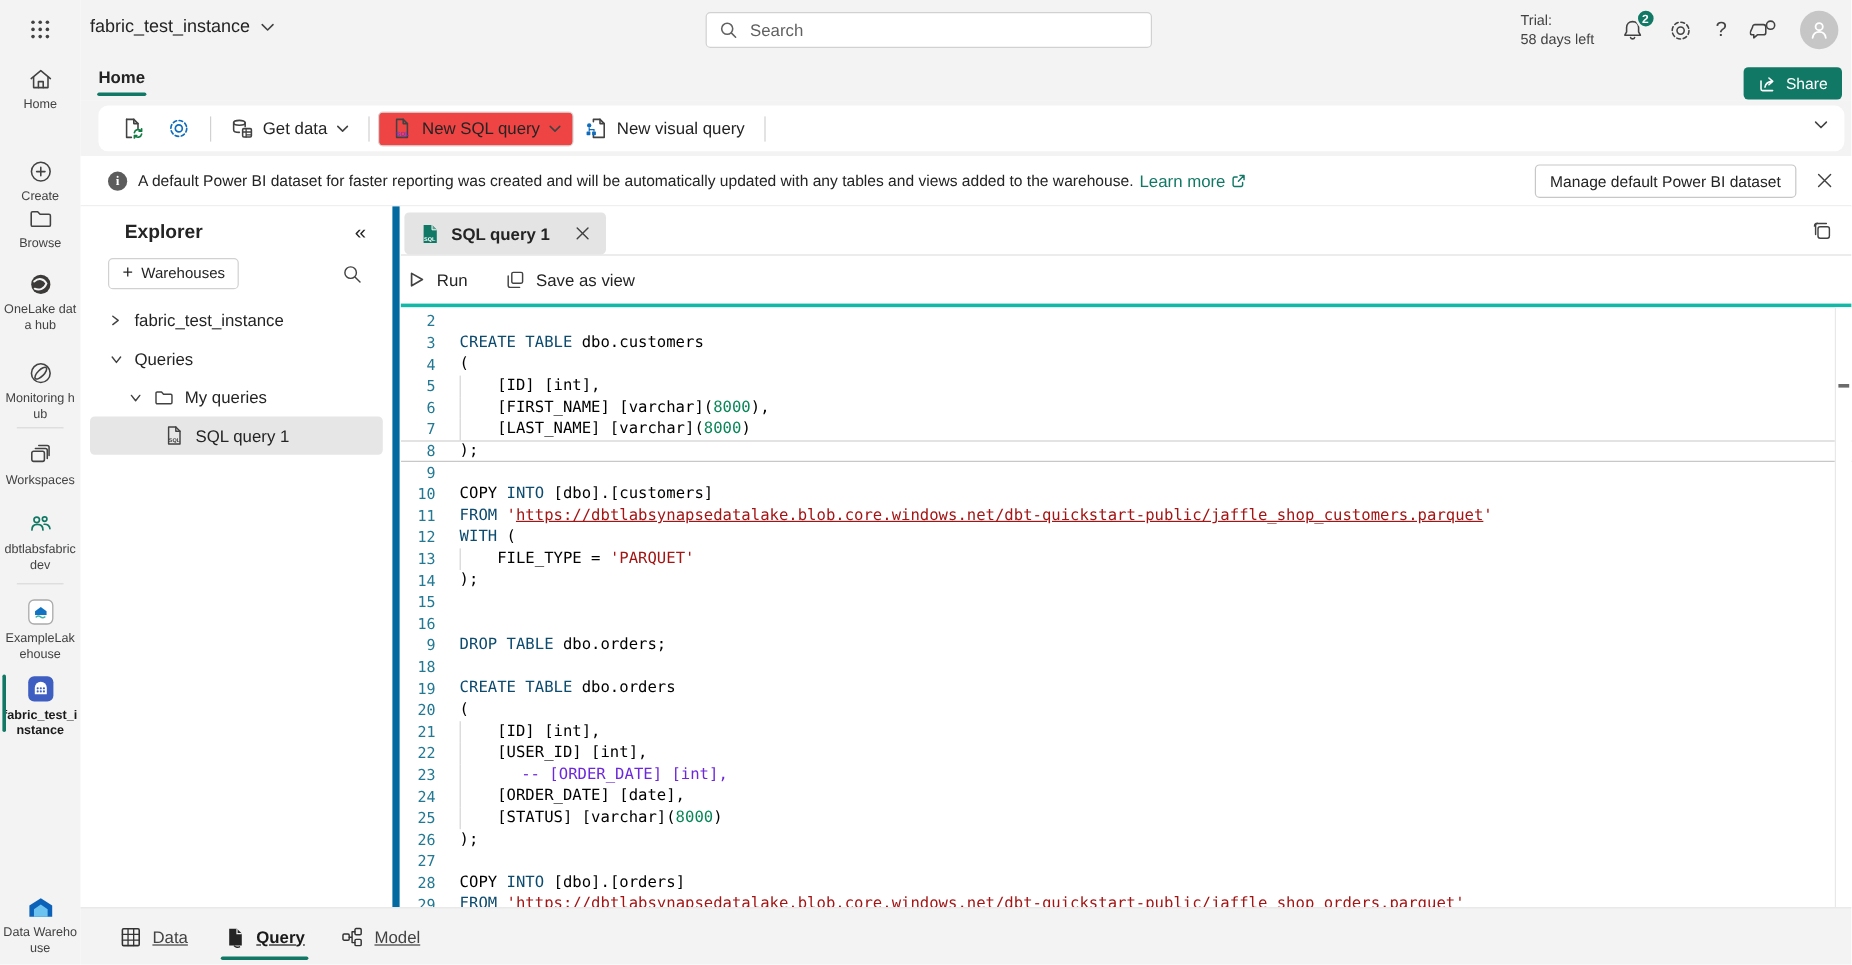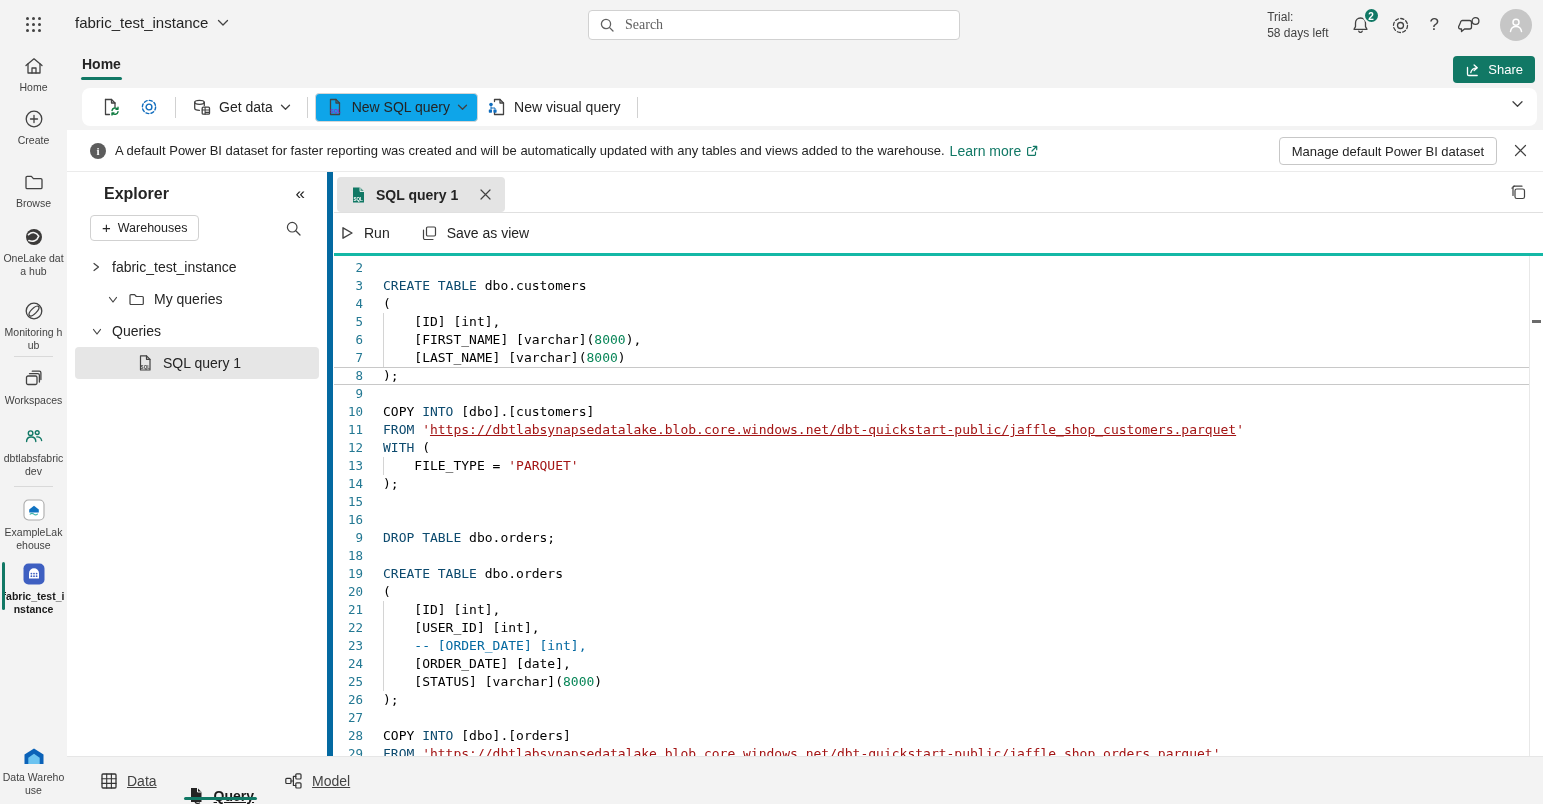--- a/index.html
+++ b/index.html
@@ -19,41 +19,41 @@
   .rail-label { word-break:break-all; padding:0 2px; }
   .rail-item.active .rail-label { font-weight:bold; color:#1a1a1a; }
   .rail-item.active::before { content:''; position:absolute; left:2px; top:0; bottom:6px; width:3px; background:#117865; border-radius:3px; }
   .rail-div { position:absolute; left:14px; width:39px; border-top:1px solid #d9d9d9; }
   .waffle { position:absolute; top:16px; left:25px; }
 
   
   .topbar { position:absolute; left:67px; right:0; top:0; height:50px; background:#f3f3f3; }
   .app-name { position:absolute; left:8px; top:14px; display:flex; align-items:center; gap:9px; font-size:15px; color:#242424; cursor:pointer; }
   .searchbox { position:absolute; left:521px; top:10px; width:372px; height:30px; background:#fff; border:1px solid #d1d1d1; border-radius:4px; display:flex; align-items:center; padding:0 10px; gap:8px; }
-  .searchbox input { border:none; outline:none; flex:1; font-size:14px; font-family:Liberation Serif, serif; color:#242424; background:transparent; }
+  .searchbox input { border:none; outline:none; flex:1; font-size:14px; font-family:Liberation Sans, sans-serif; color:#242424; background:transparent; }
   .searchbox input::placeholder { color:#616161; }
   .topbar-right { position:absolute; right:11px; top:0; height:50px; display:flex; align-items:center; gap:19px; }
   .trial { font-size:12px; color:#424242; line-height:16px; margin-right:2px; white-space:nowrap; }
   .tb-ic { cursor:pointer; }
   .bell-wrap { position:relative; }
   .badge { position:absolute; top:-8px; right:-9px; background:#117865; color:#fff; font-size:10px; font-weight:bold; border-radius:9px; min-width:17px; height:17px; line-height:13px; text-align:center; border:2px solid #f3f3f3; padding-top:1px; }
   .help-q { font-size:17px; color:#424242; }
   .avatar { width:32px; height:32px; border-radius:50%; background:#c6c6c6; display:flex; align-items:center; justify-content:center; cursor:pointer; }
 
   
   .ribbon { position:absolute; left:67px; right:0; top:50px; height:34px; background:#f3f3f3; }
   .home-tab { position:absolute; left:15px; top:6px; font-size:14px; font-weight:bold; color:#242424; cursor:pointer; }
   .home-tab::after { content:''; position:absolute; left:-1px; right:-1px; bottom:-8px; height:3px; background:#117865; border-radius:2px; }
   .share-btn { position:absolute; right:8px; top:6px; height:27px; background:#117865; color:#fff; border-radius:4px; display:flex; align-items:center; gap:7px; padding:0 12px; font-size:13px; cursor:pointer; }
 
   
   .toolband { position:absolute; left:67px; right:0; top:84px; height:46px; background:#f3f3f3; }
   .toolbar { position:absolute; left:15px; right:6px; top:4px; height:38px; background:#fff; border-radius:8px; display:flex; align-items:center; padding:0 10px; }
   .tb-btn { display:flex; align-items:center; gap:7px; height:29px; padding:0 9px; border-radius:4px; font-size:14px; color:#242424; cursor:pointer; white-space:nowrap; }
-  .tb-btn.pressed { background:#0ea5e9; border:1px solid #d6d6d6; }
+  .tb-btn.pressed { background:#ef4444; border:1px solid #d6d6d6; }
   .tb-sep { width:1px; height:21px; background:#d1d1d1; margin:0 7px; }
   .tb-overflow { position:absolute; right:13px; top:12px; cursor:pointer; }
 
   
   .banner { position:absolute; left:67px; right:0; top:130px; height:42px; background:#fff; border-bottom:1px solid #ebebeb; display:flex; align-items:center; }
   .info-circle { width:16px; height:16px; border-radius:50%; background:#5c5c5c; color:#fff; font-size:11px; font-weight:bold; text-align:center; line-height:16px; font-family:"Liberation Serif", serif; margin:0 9px 0 23px; flex:none; }
   .banner-text { font-size:13px; color:#242424; }
   .learn-more { color:#117865; margin-left:5px; display:inline-flex; align-items:center; gap:4px; cursor:pointer; }
   .manage-btn { position:absolute; right:46px; top:7px; height:28px; border:1px solid #c7c7c7; border-radius:4px; background:#fff; font-size:13px; color:#242424; padding:0 12px; font-family:inherit; cursor:pointer; }
   .banner-close { position:absolute; right:15px; top:13px; cursor:pointer; }
@@ -82,28 +82,28 @@
   .rb-btn { display:flex; align-items:center; gap:9px; cursor:pointer; color:#242424; }
 
   .code-wrap { position:absolute; top:84px; left:0; right:0; bottom:0; overflow:hidden; font-family:"DejaVu Sans Mono", monospace; font-size:13px; }
   .lines { padding-top:3px; }
   .cl { display:flex; height:18px; line-height:18px; white-space:pre; }
   .cl .ln { width:29px; text-align:right; color:#237893; font-size:12.5px; flex:none; }
   .cl .ct { margin-left:20px; position:relative; flex:1; color:#000; }
   .cl.cur { box-shadow: inset 0 1px 0 #c8c8c8, inset 0 -1px 0 #c8c8c8; }
   .cl .ct.g::before { content:''; position:absolute; left:0; top:0; bottom:0; border-left:1px solid #d4d4d4; }
   .kw { color:#0c4a6e; } .pl { color:#000; } .str { color:#a31515; }
-  .url { color:#a31515; text-decoration:underline; } .num { color:#098658; } .cmt { color:#0369a1; }
+  .url { color:#a31515; text-decoration:underline; } .num { color:#098658; } .cmt { color:#6d28d9;margin-left:20px; }
   .ruler { position:absolute; right:0; top:0; bottom:0; width:14px; border-left:1px solid #e8e8e8; background:#fff; z-index:3; }
   .ruler-mark { position:absolute; top:64px; left:2px; right:2px; height:3px; background:#6b6b6b; }
 
   
   .bottombar { position:absolute; left:67px; right:0; bottom:0; height:48px; background:#f3f3f3; border-top:1px solid #e6e6e6; display:flex; align-items:center; padding-left:33px; gap:30px; }
   .bb-item { display:flex; align-items:center; gap:9px; font-size:14px; color:#424242; position:relative; height:100%; cursor:pointer;text-decoration:underline; }
-  .bb-item.active { font-weight:bold; color:#1a1a1a;align-items:flex-end; }
+  .bb-item.active { font-weight:bold; color:#1a1a1a; }
   .bb-item.active::after { content:''; position:absolute; left:-3px; right:-3px; bottom:4px; height:3px; background:#117865; border-radius:2px; }
 </style>
 </head>
 <body>
 
 <div class="rail">
   <div class="waffle">
     <svg width="17" height="17">
         <g fill="#424242" stroke="none">
       <circle cx="2.5" cy="2.5" r="1.5"></circle>
@@ -120,21 +120,21 @@
   </div>
 
   <div class="rail-item" style="top:55px">
     <span><svg class="ico" width="22" height="22">
           <path d="M3 10.5 L11 3.8 L19 10.5"></path>
           <path d="M5 9 V18 h12 V9"></path>
           <path d="M9 18 v-5 h4 v5"></path>
         </svg></span>
     <div class="rail-label">Home</div>
   </div>
-  <div class="rail-item" style="top:108px">
+  <div class="rail-item" style="top:132px">
     <span><svg class="ico" width="22" height="22">
           <circle cx="11" cy="11" r="7.8"></circle>
           <path d="M11 7.5 v7 M7.5 11 h7"></path>
         </svg></span>
     <div class="rail-label">Create</div>
   </div>
   <div class="rail-item" style="top:171px">
     <span><svg class="ico" width="22" height="22">
           <path d="M3 6.6 a1.2 1.2 0 0 1 1.2 -1.2 h4.2 l2 2.2 h7.4 a1.2 1.2 0 0 1 1.2 1.2 v7.6 a1.2 1.2 0 0 1 -1.2 1.2 H4.2 A1.2 1.2 0 0 1 3 16.4 Z"></path>
         </svg></span>
@@ -394,40 +394,40 @@
   </div>
   <div class="tree">
     <div class="tree-row pad16">
       <span class="chev">
           <svg class="ico" width="10" height="12" style="stroke-width:1.2">
             <path d="M3 2.5 L7.5 6 L3 9.5"></path>
           </svg>
         </span>
       <span>fabric_test_instance</span>
     </div>
+    <div class="tree-row pad16">
+      <span class="chev">
+          <svg class="ico" width="12" height="10" style="stroke-width:1.2">
+            <path d="M2.5 3.5 L6 8 L9.5 3.5"></path>
+          </svg>
+        </span>
+      <span>Queries</span>
+    </div>
     <div class="tree-row pad32">
       <span class="chev">
           <svg class="ico" width="12" height="10" style="stroke-width:1.2">
             <path d="M2.5 3.5 L6 8 L9.5 3.5"></path>
           </svg>
         </span>
       <span>
           <svg class="ico" width="17" height="16" style="stroke-width:1.2">
             <path d="M2 4.6 a1 1 0 0 1 1 -1 h3.6 l1.7 1.9 h6 a1 1 0 0 1 1 1 v6 a1 1 0 0 1 -1 1 H3 a1 1 0 0 1 -1 -1 Z"></path>
           </svg>
         </span>
       <span>My queries</span>
-    </div>
-    <div class="tree-row pad16">
-      <span class="chev">
-          <svg class="ico" width="12" height="10" style="stroke-width:1.2">
-            <path d="M2.5 3.5 L6 8 L9.5 3.5"></path>
-          </svg>
-        </span>
-      <span>Queries</span>
     </div>
     <div class="tree-row selected pad62">
       <span>
           <svg width="17" height="18">
             <g class="ico" style="stroke-width:1.2">
               <path d="M3.5 1.8 h6 l3.5 3.5 V16 h-9.5 Z"></path>
               <path d="M9.5 1.8 V5.3 h3.5"></path>
             </g>
             <text x="3.6" y="14.6" font-size="4.6" font-weight="bold" fill="#424242" font-family="Liberation Sans, sans-serif">SQL</text>
           </svg>

